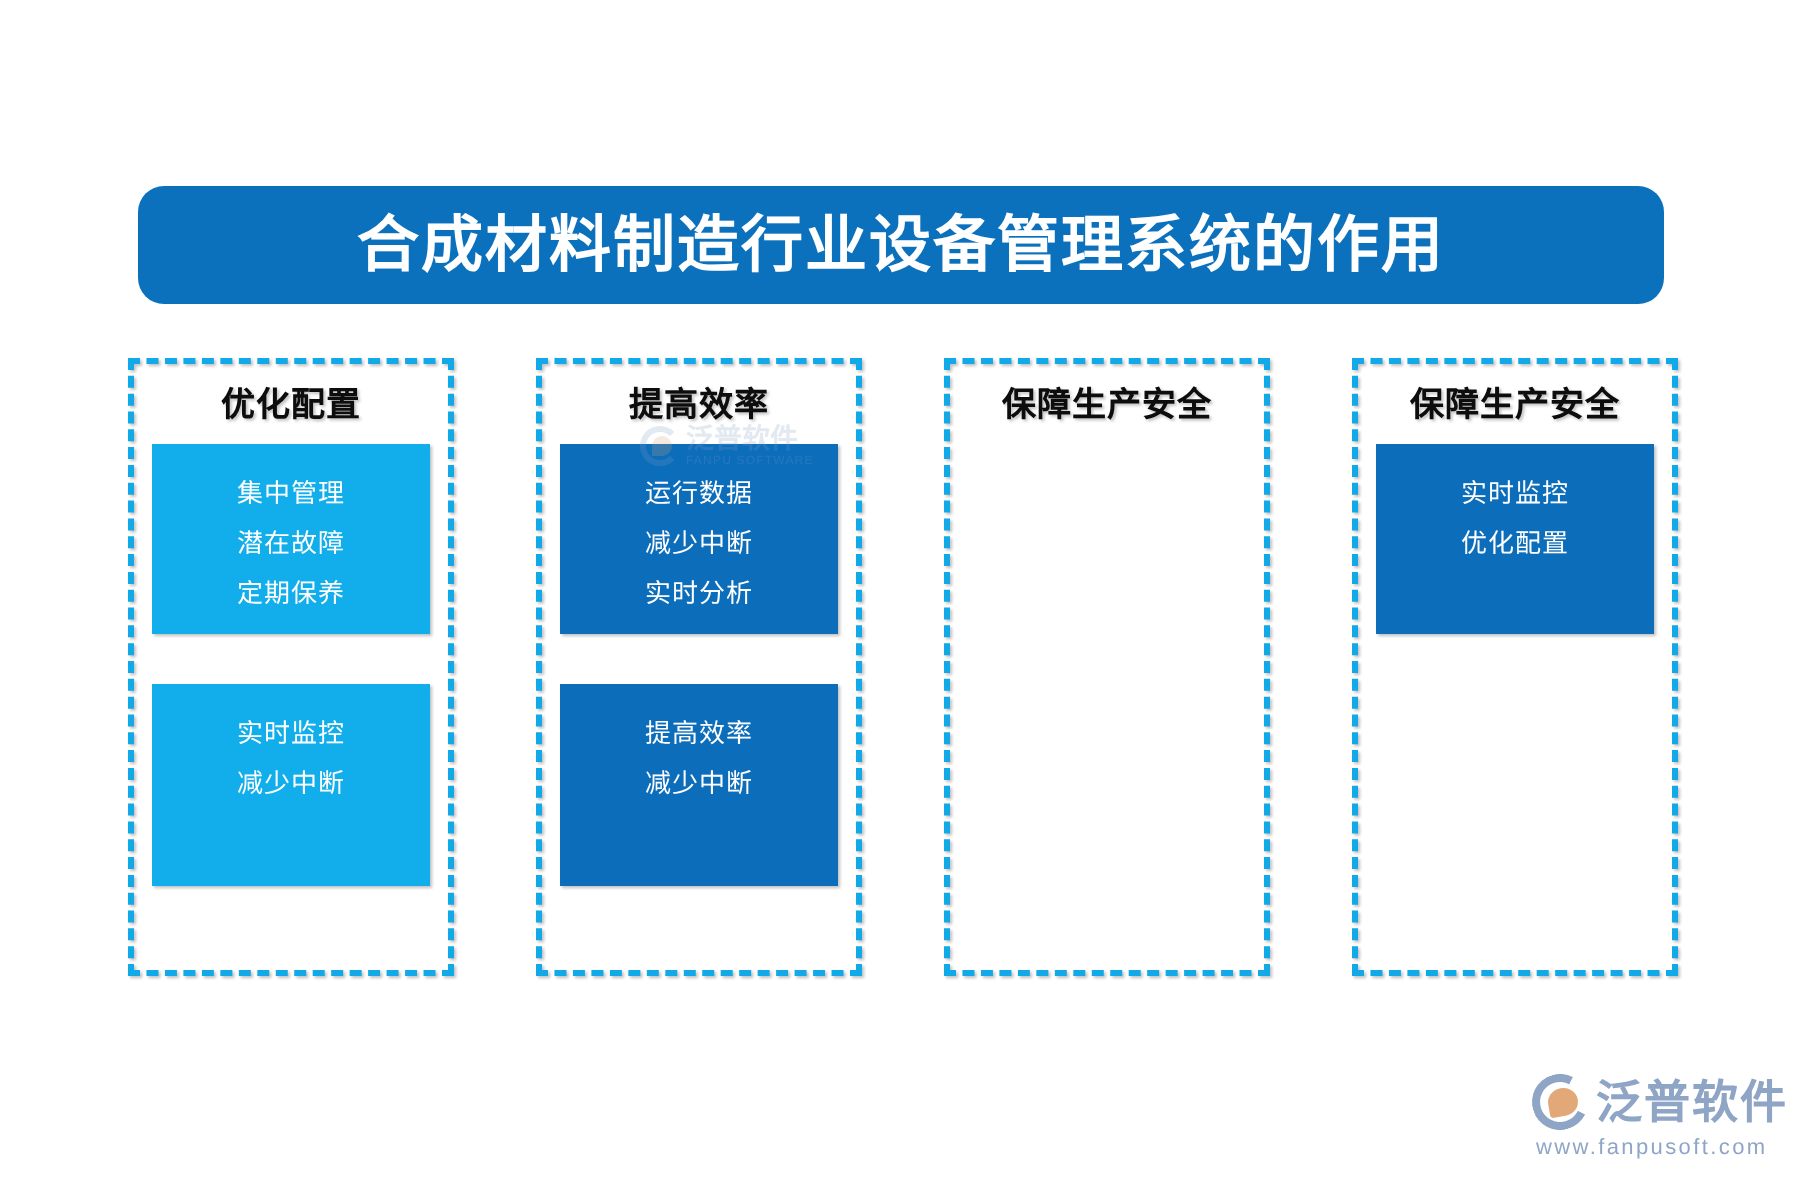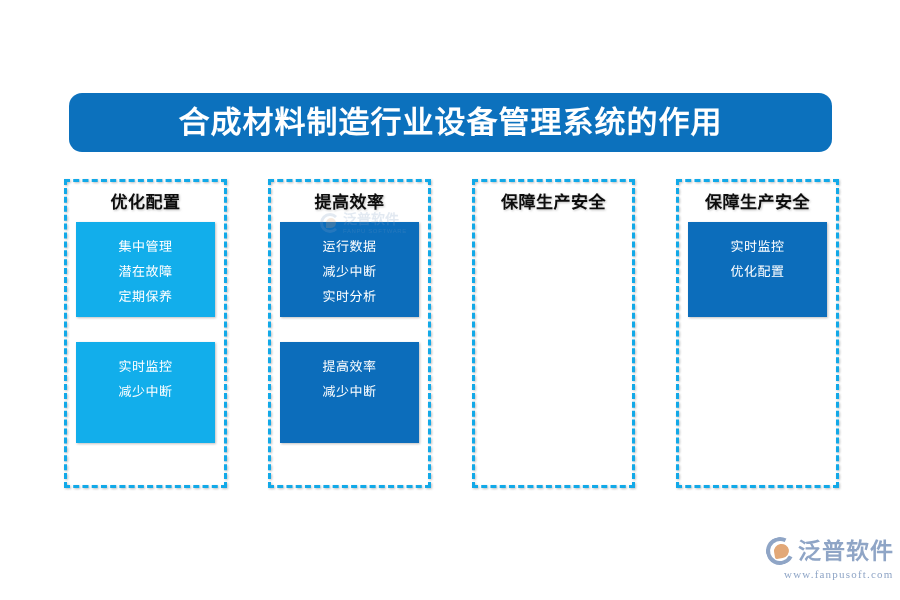--- a/index.html
+++ b/index.html
@@ -211,23 +211,23 @@
     line-height: 1;
     letter-spacing: 1px;
     white-space: nowrap;
   }
   .brand-url {
     color: #8fa5c6;
     font-size: 11px;
     letter-spacing: 1.2px;
     line-height: 1;
     margin-top: 4px;
-    margin-left: 18px;
-    white-space: nowrap;
-    font-family: Liberation Serif, serif;
+    margin-left: 2px;
+    white-space: nowrap;
+    font-family: Liberation Sans, sans-serif;
   }
 </style>
 </head>
 <body>
 
 <div id="infographic">
 
   <div class="title-banner">
     <div class="title-text">合成材料制造行业设备管理系统的作用</div>
   </div>

